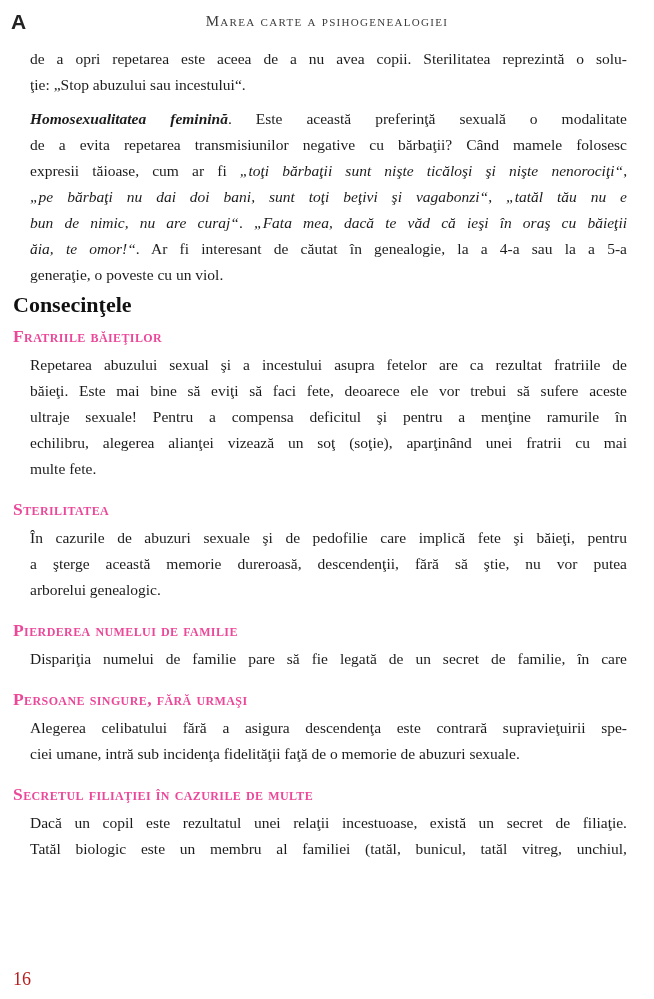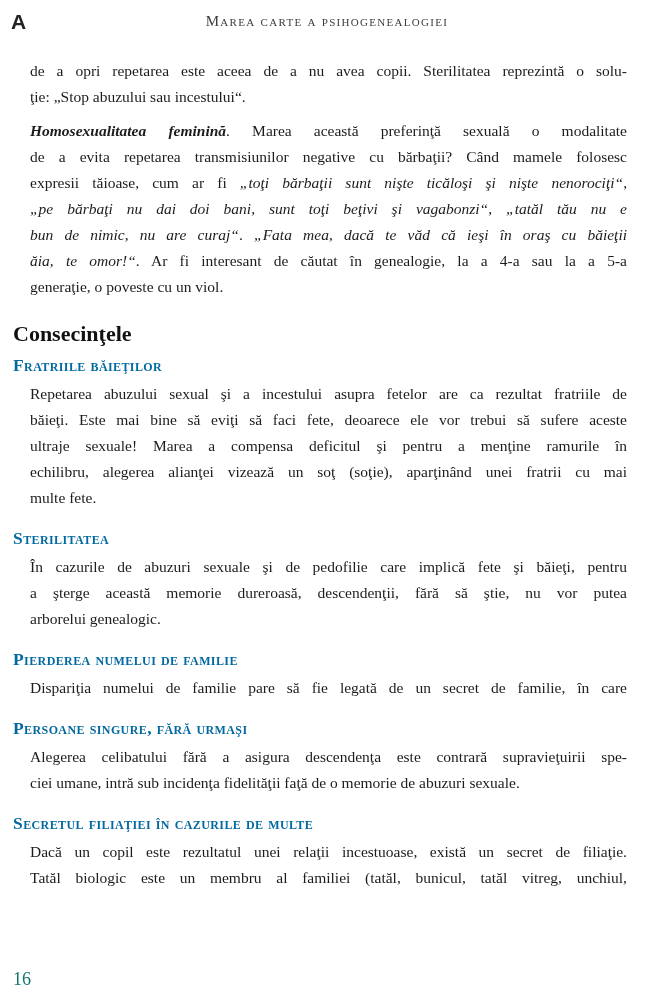--- a/index.html
+++ b/index.html
@@ -35,79 +35,79 @@
     letter-spacing: 1.3px;
     color: #3c3c3c;
   }
   
   #content {
     position: absolute;
     top: 0; left: 0; right: 0;
     padding: 46px 27px 0 30px;
   }
   .para { font-size: 15.5px; line-height: 26px; margin: 8px 0 0 0; }
-  .para:first-child { margin-top: 12px; }
+  .para:first-child { margin-top: 0; }
   .ln { text-align: justify; text-align-last: justify; }
   .ln.last { text-align-last: left; }
   span.i  { font-style: italic; margin-top: 19px; }
   span.bi { font-style: italic; font-weight: bold; }
   h1 {
     font-size: 22px;
     line-height: 26px;
     font-weight: bold;
     color: #111111;
-    margin: 21px 0 0 -17px;
+    margin: 4px 0 0 -17px;
   }
   h2 {
     font-size: 17.5px;
     line-height: 20px;
     font-weight: bold;
     font-variant: small-caps;
     letter-spacing: 0.4px;
-    color: #0369a1;
+    color: #ec4899;
     margin: 17px 0 0 -17px;
   }
   h1 + h2 { margin-top: 8px; }
   h2 + .para, h1 + .para { margin-top: 6px; }
   #page-number {
     position: absolute;
     left: 13px; top: 969px;
     font-size: 18px;
-    color: #0f766e;
+    color: #b91c1c;
   }
 </style>
 </head>
 <body>
 
 <div id="page">
   <div id="running-header">
     <div id="corner-letter">A</div>
     <div id="book-title">Marea carte a psihogenealogiei</div>
   </div>
 
   <div id="content">
       <div class="para">
         <div class="ln"><span>de a opri repetarea este aceea de a nu avea copii. Sterilitatea reprezintă o solu-</span></div>
         <div class="ln last"><span>ţie: „Stop abuzului sau incestului“.</span></div>
       </div>
       <div class="para">
-        <div class="ln"><span class="bi">Homosexualitatea feminină</span><span>. Marea această preferinţă sexuală o modalitate</span></div>
+        <div class="ln"><span class="bi">Homosexualitatea feminină</span><span>. Este această preferinţă sexuală o modalitate</span></div>
         <div class="ln"><span>de a evita repetarea transmisiunilor negative cu bărbaţii? Când mamele folosesc</span></div>
         <div class="ln"><span>expresii tăioase, cum ar fi </span><span class="i">„toţi bărbaţii sunt nişte ticăloşi şi nişte nenorociţi“</span><span>,</span></div>
         <div class="ln"><span class="i">„pe bărbaţi nu dai doi bani, sunt toţi beţivi şi vagabonzi“</span><span>, </span><span class="i">„tatăl tău nu e</span></div>
         <div class="ln"><span class="i">bun de nimic, nu are curaj“</span><span>. </span><span class="i">„Fata mea, dacă te văd că ieşi în oraş cu băieţii</span></div>
         <div class="ln"><span class="i">ăia, te omor!“</span><span>. Ar fi interesant de căutat în genealogie, la a 4-a sau la a 5-a</span></div>
         <div class="ln last"><span>generaţie, o poveste cu un viol.</span></div>
       </div>
       <h1>Consecinţele</h1>
       <h2>Fratriile băieţilor</h2>
       <div class="para">
         <div class="ln"><span>Repetarea abuzului sexual şi a incestului asupra fetelor are ca rezultat fratriile de</span></div>
         <div class="ln"><span>băieţi. Este mai bine să eviţi să faci fete, deoarece ele vor trebui să sufere aceste</span></div>
-        <div class="ln"><span>ultraje sexuale! Marea a compensa deficitul şi pentru a menţine ramurile în</span></div>
+        <div class="ln"><span>ultraje sexuale! Pentru a compensa deficitul şi pentru a menţine ramurile în</span></div>
         <div class="ln"><span>echilibru, alegerea alianţei vizează un soţ (soţie), aparţinând unei fratrii cu mai</span></div>
         <div class="ln last"><span>multe fete.</span></div>
       </div>
       <h2>Sterilitatea</h2>
       <div class="para">
         <div class="ln"><span>În cazurile de abuzuri sexuale şi de pedofilie care implică fete şi băieţi, pentru</span></div>
         <div class="ln"><span>a şterge această memorie dureroasă, descendenţii, fără să ştie, nu vor putea</span></div>
         <div class="ln last"><span>arborelui genealogic.</span></div>
       </div>
       <h2>Pierderea numelui de familie</h2>

